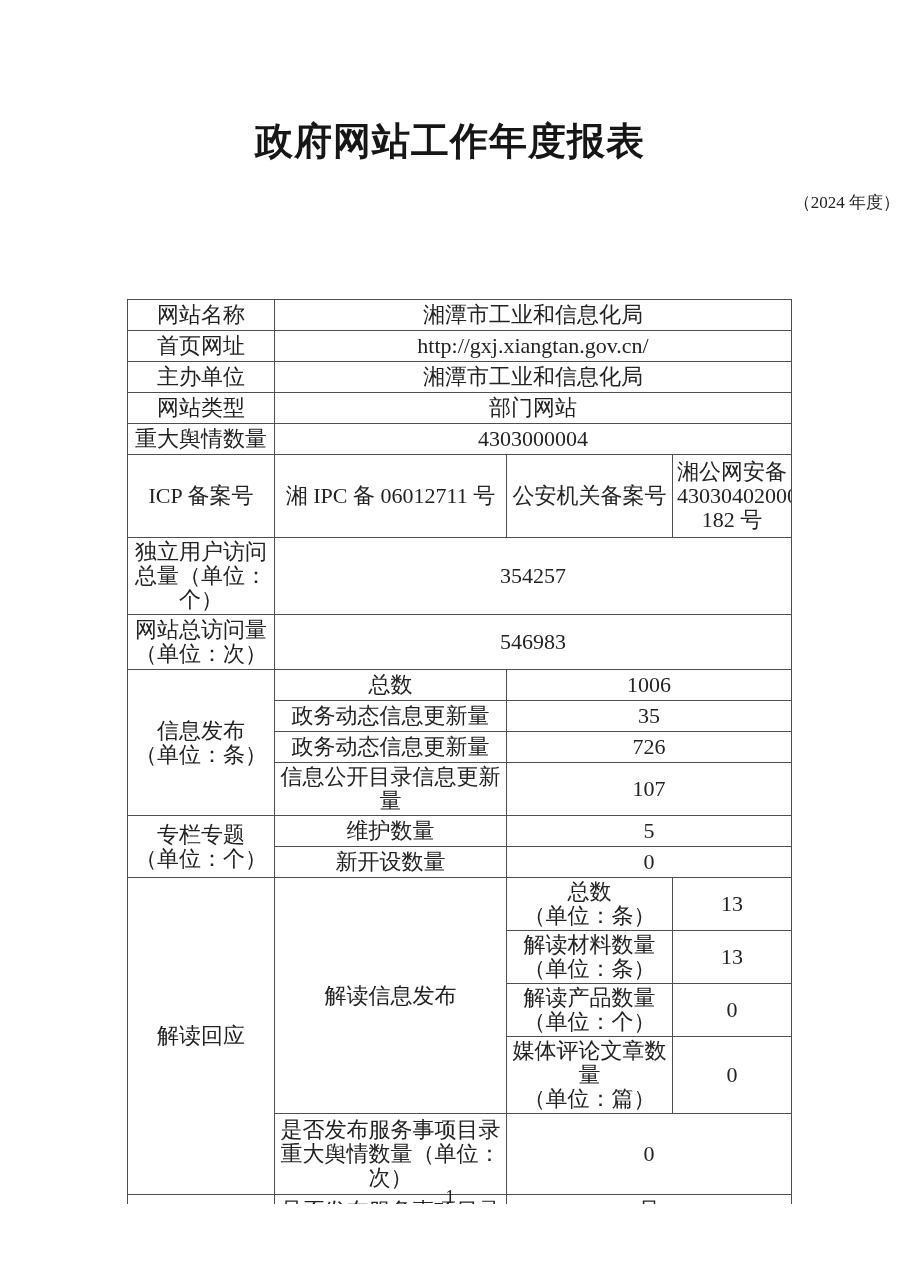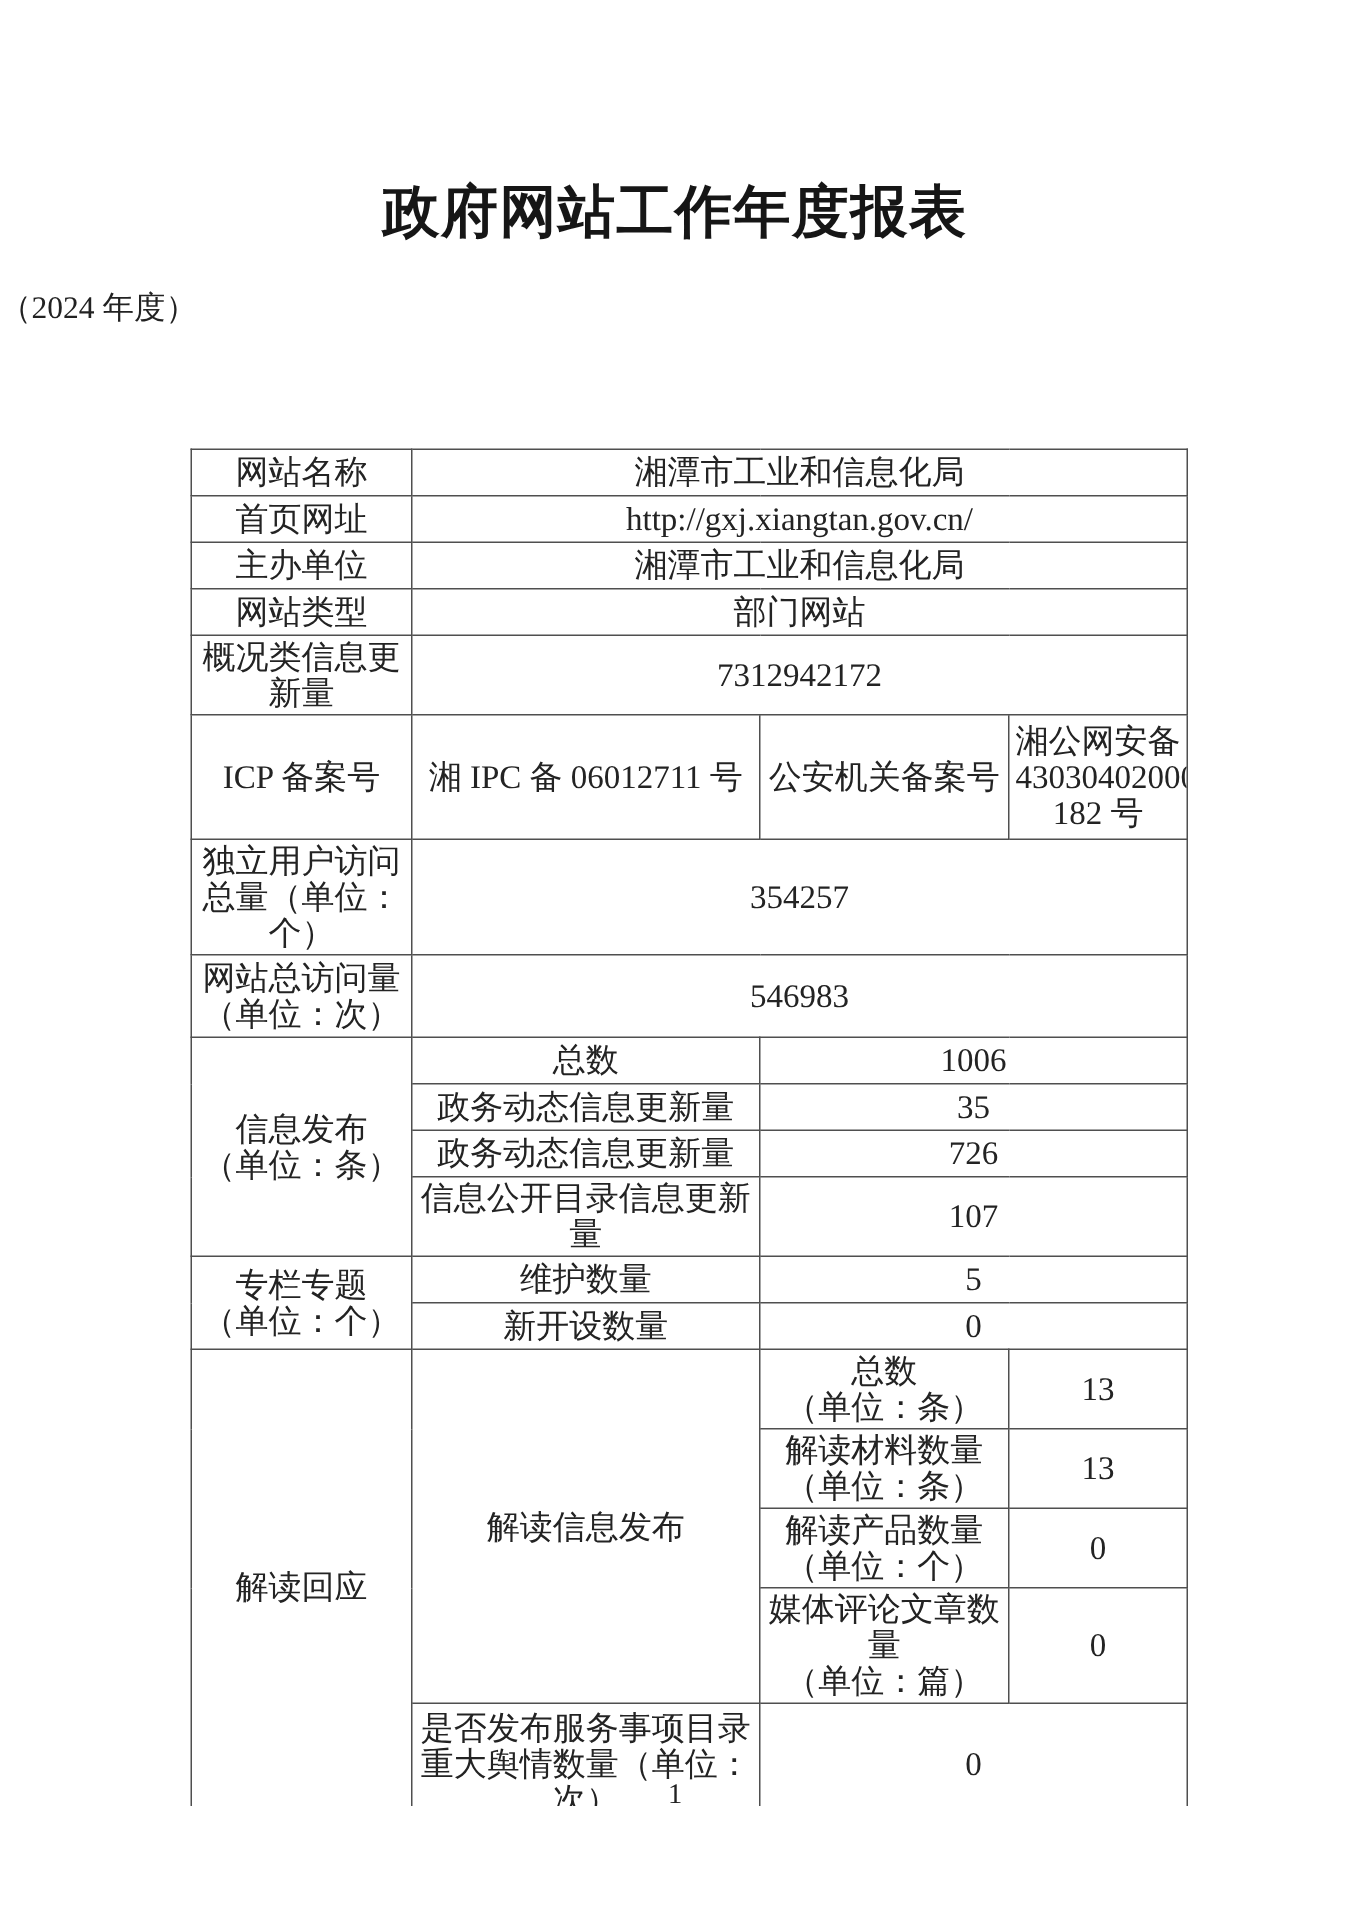--- a/index.html
+++ b/index.html
@@ -18,22 +18,22 @@
     text-align:center;
     font-family:"Liberation Sans","DejaVu Sans",sans-serif;
     font-weight:bold;
     font-size:38px;
     letter-spacing:1px;
     color:#161616;
   }
   .subtitle{
     position:absolute;
     top:191px; left:0; width:100%;
-    text-align:left;
-    font-size:21px;
+    text-align:right;
+    font-size:17px;
     color:#222;
   }
   .reporting-unit{
     position:absolute;
     top:267px; left:127px;
     font-family:"Liberation Sans","DejaVu Sans",sans-serif;
     font-weight:bold;
     font-size:18px;
     letter-spacing:0.5px;
     color:#141414;
@@ -97,22 +97,22 @@
       </tr>
       <tr class="h31">
         <td>主办单位</td>
         <td colspan="3">湘潭市工业和信息化局</td>
       </tr>
       <tr class="h31">
         <td>网站类型</td>
         <td colspan="3">部门网站</td>
       </tr>
       <tr class="h31">
-        <td>概况类信息更新量</td>
-        <td colspan="3">7312942172</td>
+        <td>重大舆情数量</td>
+        <td colspan="3">4303000004</td>
       </tr>
       <tr class="h83">
         <td>ICP 备案号</td>
         <td>湘 IPC 备 06012711 号</td>
         <td>公安机关备案号</td>
         <td>湘公网安备
 43030402000
 182 号</td>
       </tr>
       <tr class="h54">

